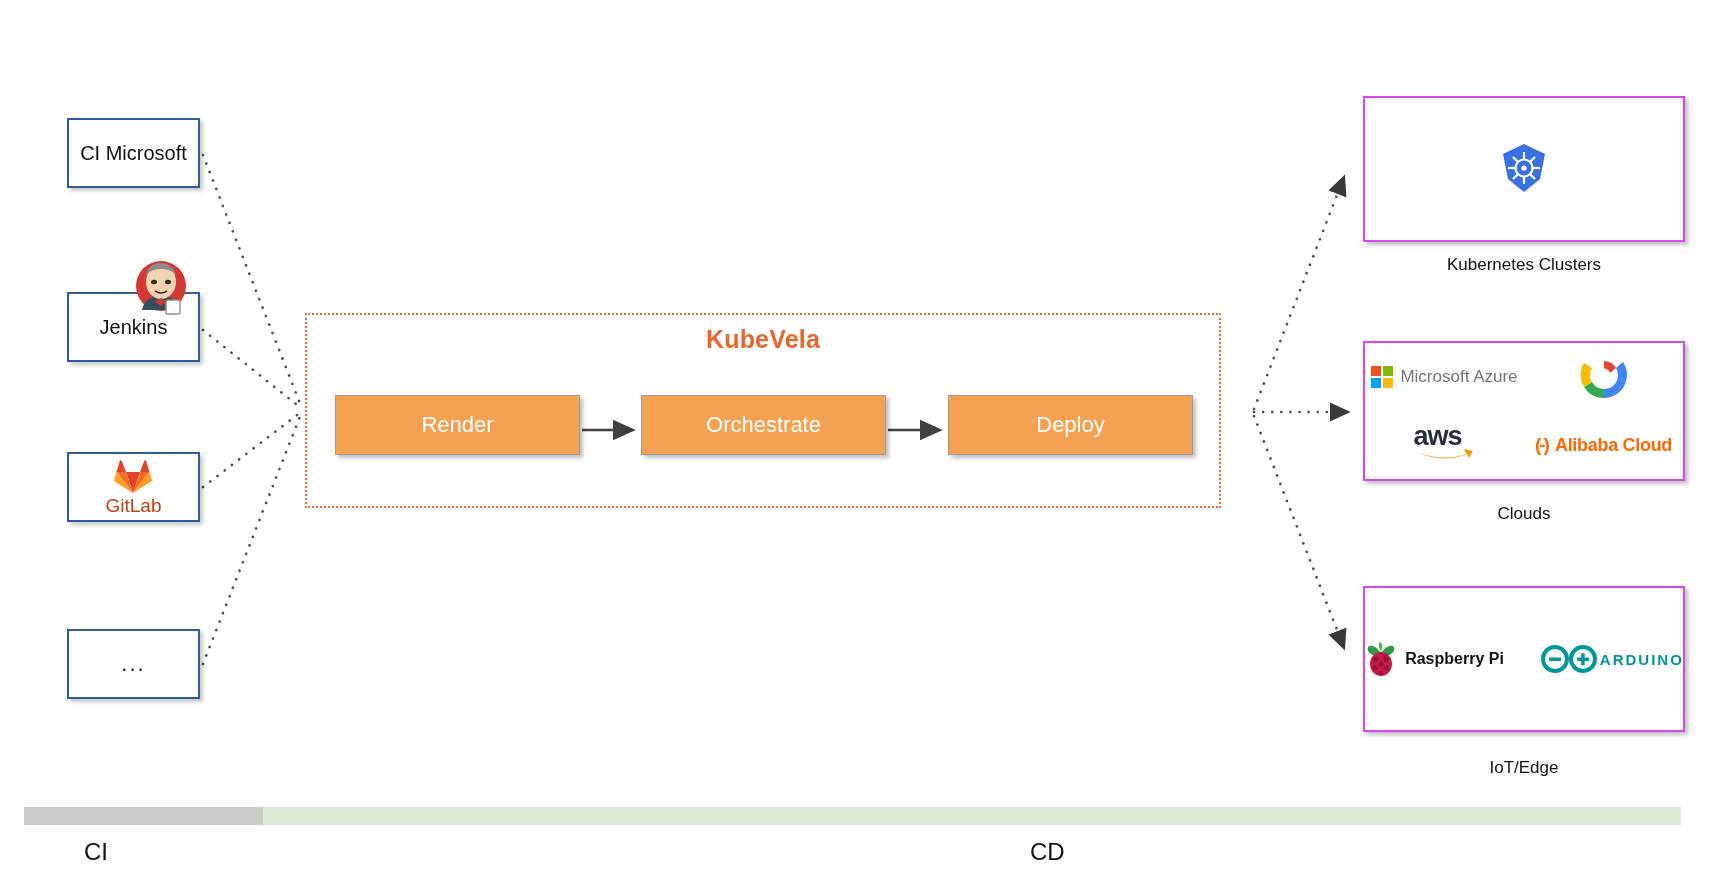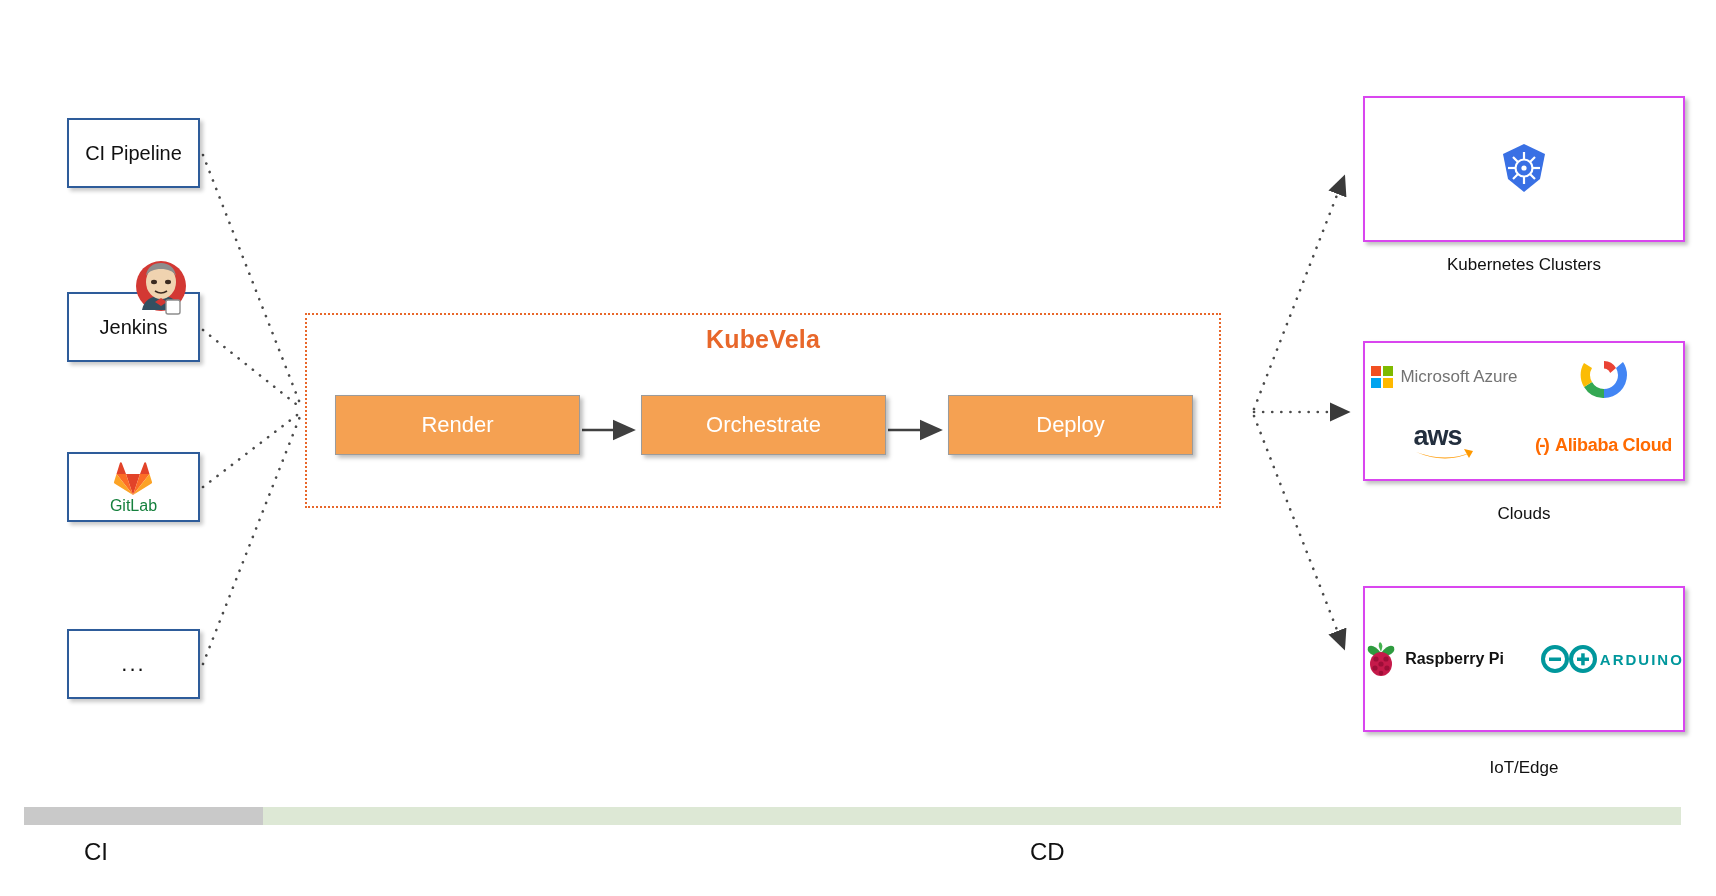--- a/index.html
+++ b/index.html
@@ -16,21 +16,21 @@
   .src-box.b2{left:67px;top:292px;width:133px;height:70px;}
   .src-box.b3{left:67px;top:452px;width:133px;height:70px;}
   .src-box.b4{left:67px;top:629px;width:133px;height:70px;}
   .ellipsis{font-size:22px;letter-spacing:2px;}
 
   
   .jenkins-logo{position:absolute;left:128px;top:258px;width:66px;height:66px;z-index:5;}
 
   
   .gitlab-wrap{display:flex;flex-direction:column;align-items:center;gap:1px;}
-  .gitlab-label{font-size:16px;color:#15803d;line-height:1;}
+  .gitlab-label{font-size:19px;color:#c2410c;line-height:1;}
 
   
   .kubevela-box{position:absolute;left:305px;top:313px;width:916px;height:195px;
                 border:2px dotted #e8672a;box-sizing:border-box;background:transparent;}
   .kubevela-title{position:absolute;left:305px;top:325px;width:916px;text-align:center;
                   font-size:25px;font-weight:bold;color:#e8672a;letter-spacing:.2px;}
 
   
   .stage{position:absolute;top:395px;height:60px;background:#F5A152;
          border:1px solid #9b9b9b;box-shadow:3px 3px 4px rgba(0,0,0,.25);
@@ -105,21 +105,21 @@
       <line x1="1254" y1="416" x2="1344" y2="648" marker-end="url(#arrHeadS)"></line>
     </g>
 
     <g stroke="#404040" stroke-width="2.6" fill="none">
       <line x1="582" y1="430" x2="632" y2="430" marker-end="url(#arrHead)"></line>
       <line x1="888" y1="430" x2="939" y2="430" marker-end="url(#arrHead)"></line>
     </g>
   </svg>
 
   <div class="src-box b1">
-    <span>CI Pipeline</span>
+    <span>CI Microsoft</span>
   </div>
 
   <svg class="jenkins-logo" viewBox="0 0 66 66">
     <circle cx="33" cy="28" r="25" fill="#d33833"></circle>
     <path d="M14 52c2-10 9-14 19-14s17 4 19 14z" fill="#335061"></path>
     <ellipse cx="33" cy="24" rx="15" ry="17" fill="#f0d3b0"></ellipse>
     <path d="M18 18c1-9 7-13 15-13s14 5 15 13c-3-5-8-7-15-7s-12 2-15 7z" fill="#8d8d8d"></path>
     <ellipse cx="26" cy="24" rx="3" ry="2.2" fill="#3b2a20"></ellipse>
     <ellipse cx="40" cy="24" rx="3" ry="2.2" fill="#3b2a20"></ellipse>
     <path d="M27 33q6 4 12 0" stroke="#3b2a20" stroke-width="1.6" fill="none"></path>

